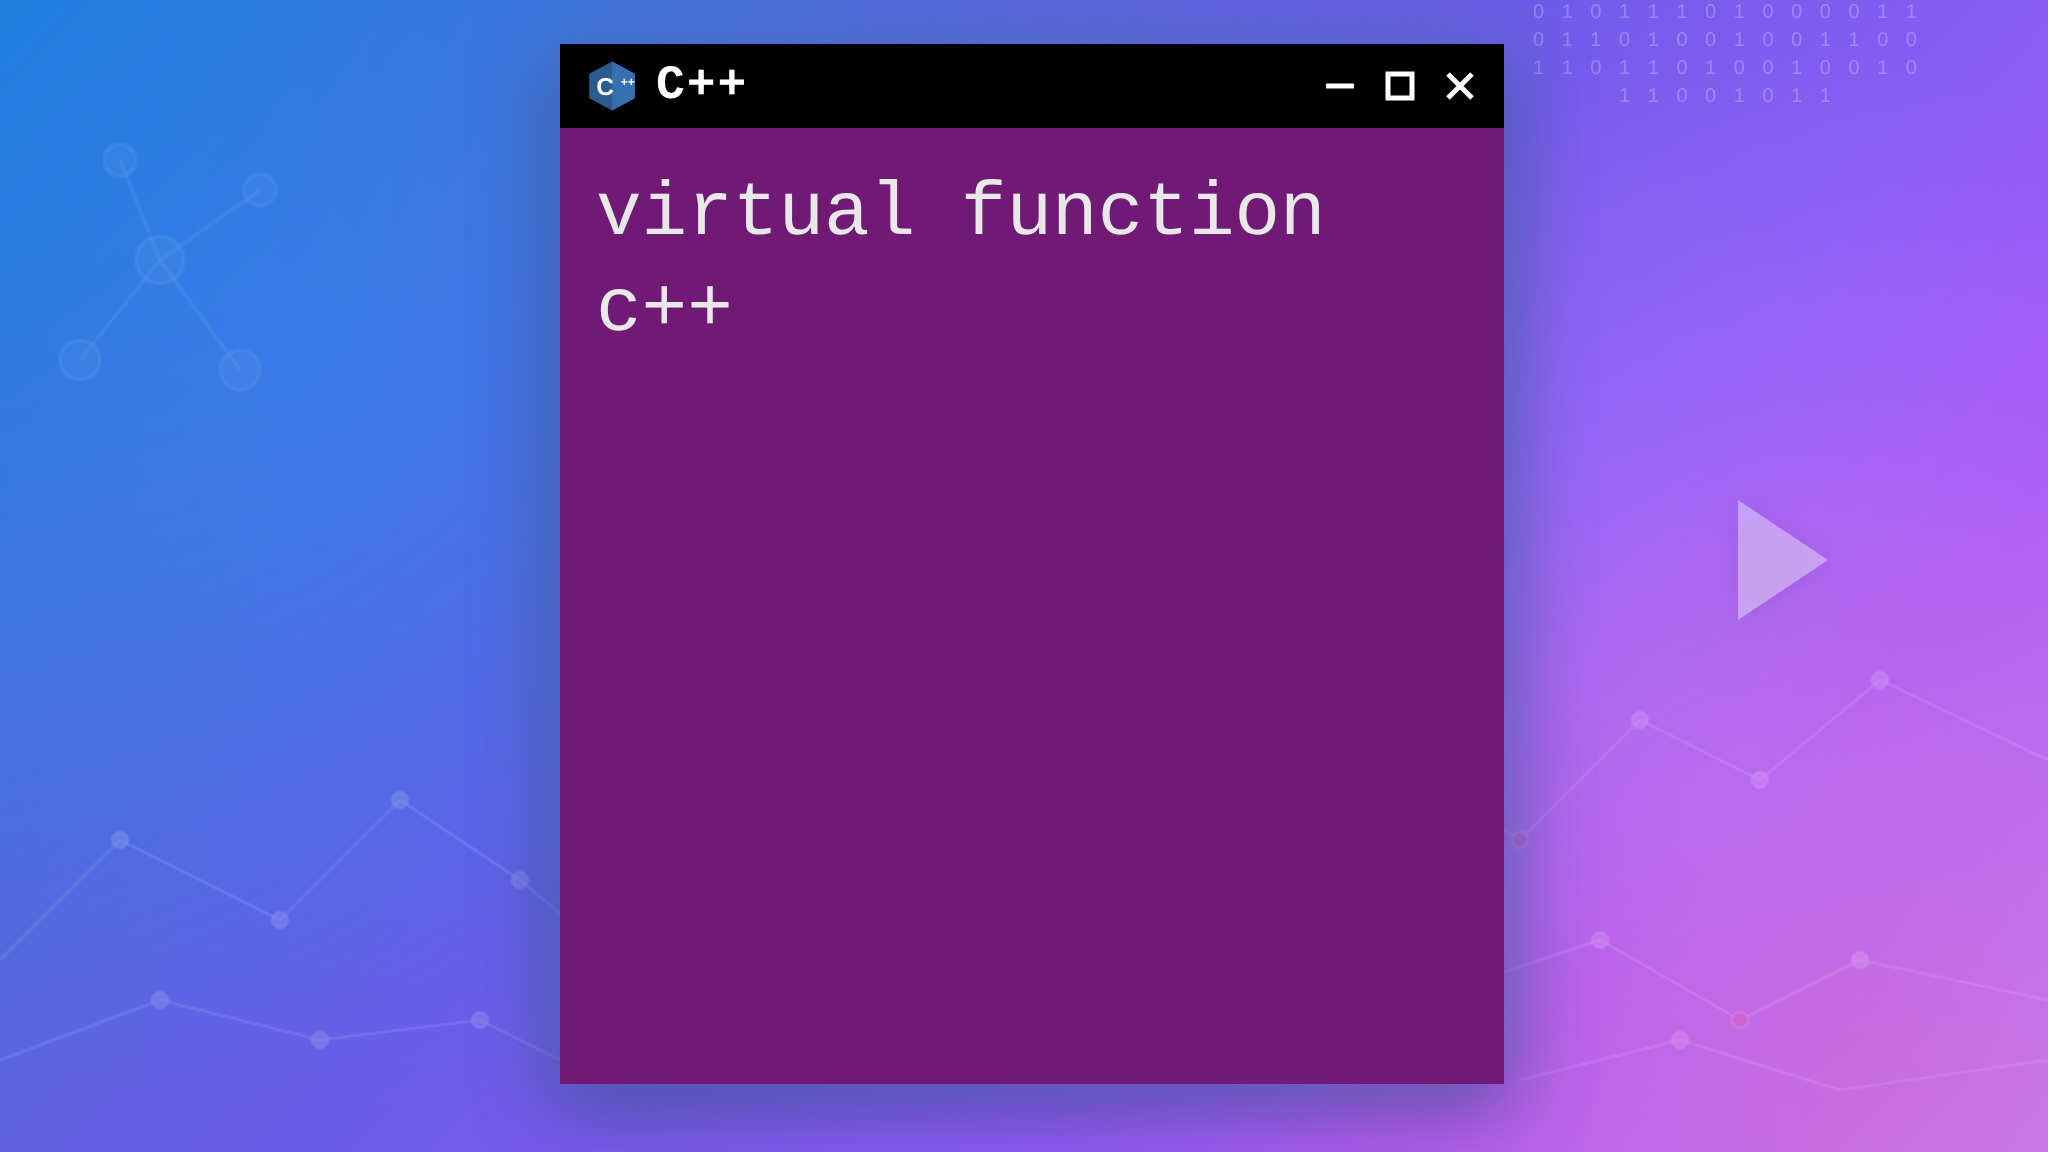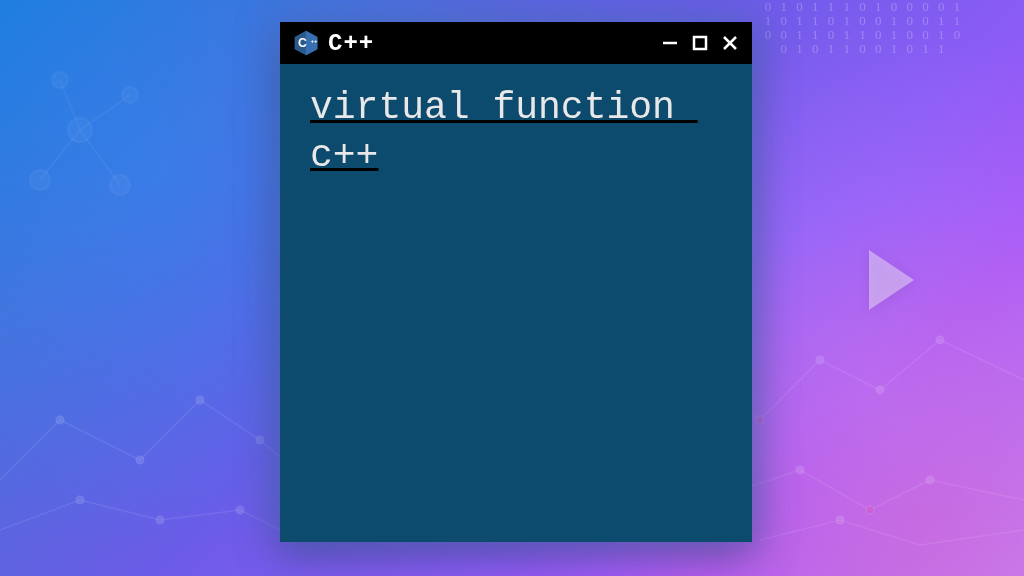--- a/index.html
+++ b/index.html
@@ -24,22 +24,22 @@
       inset: 0;
       opacity: 0.25;
       pointer-events: none;
     }
     .binary-rain {
       position: absolute;
       right: 60px;
       top: 0;
       width: 200px;
       height: 180px;
-      font-family: Liberation Serif, serif;
-      font-size: 13px;
+      font-family: Liberation Sans, sans-serif;
+      font-size: 10px;
       color: rgba(255,255,255,0.25);
       line-height: 14px;
       letter-spacing: 3px;
       pointer-events: none;
       text-align: center;
     }
     .terminal-window {
       position: absolute;
       left: 280px;
       top: 22px;
@@ -83,23 +83,22 @@
     .win-btn {
       display: flex;
       align-items: center;
       justify-content: center;
       width: 20px;
       height: 20px;
       cursor: pointer;
     }
     .terminal-body {
       flex: 1;
-      background: #0c4a6e;
-      padding: 20px 30px;
-      text-decoration: underline;
+      background: #701a75;
+      padding: 20px 18px;
     }
     .terminal-text {
       color: #e8e8e8;
       font-family: 'Consolas', 'Courier New', monospace;
       font-size: 38px;
       line-height: 1.25;
       letter-spacing: 0px;
       white-space: pre-wrap;
       word-break: break-word;
     }

